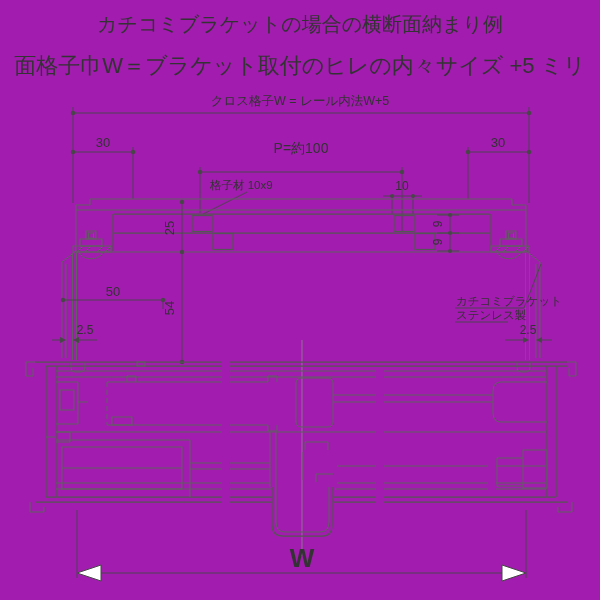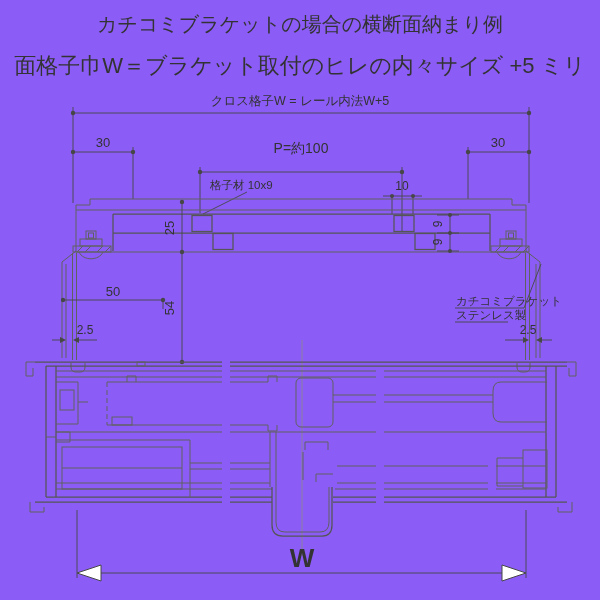--- a/index.html
+++ b/index.html
@@ -1,16 +1,16 @@
 <!DOCTYPE html>
 <html><head>
 <meta charset="utf-8">
 <style>
   html,body{margin:0;padding:0;background:#ffffff;}
-  .page{position:relative;width:600px;height:600px;background:#8b5cf6;overflow:hidden;
+  .page{position:relative;width:600px;height:600px;background:#a21caf;overflow:hidden;
         font-family:"Liberation Sans","DejaVu Sans",sans-serif;}
   svg{position:absolute;top:0;left:0;}
   svg text{font-family:"Liberation Sans","DejaVu Sans",sans-serif;fill:#333;}
   .ln{stroke:#606060;fill:none;stroke-width:1;}
   .lnb{stroke:#555;fill:none;stroke-width:1.25;}
   .dsh{stroke-dasharray:5 3;}
   .dim{stroke:#474747;fill:none;stroke-width:0.9;}
   .dot{fill:#474747;stroke:none;}
   .arr{fill:#474747;stroke:none;}
   .tri{fill:#ffffff;stroke:#474747;stroke-width:1;}

